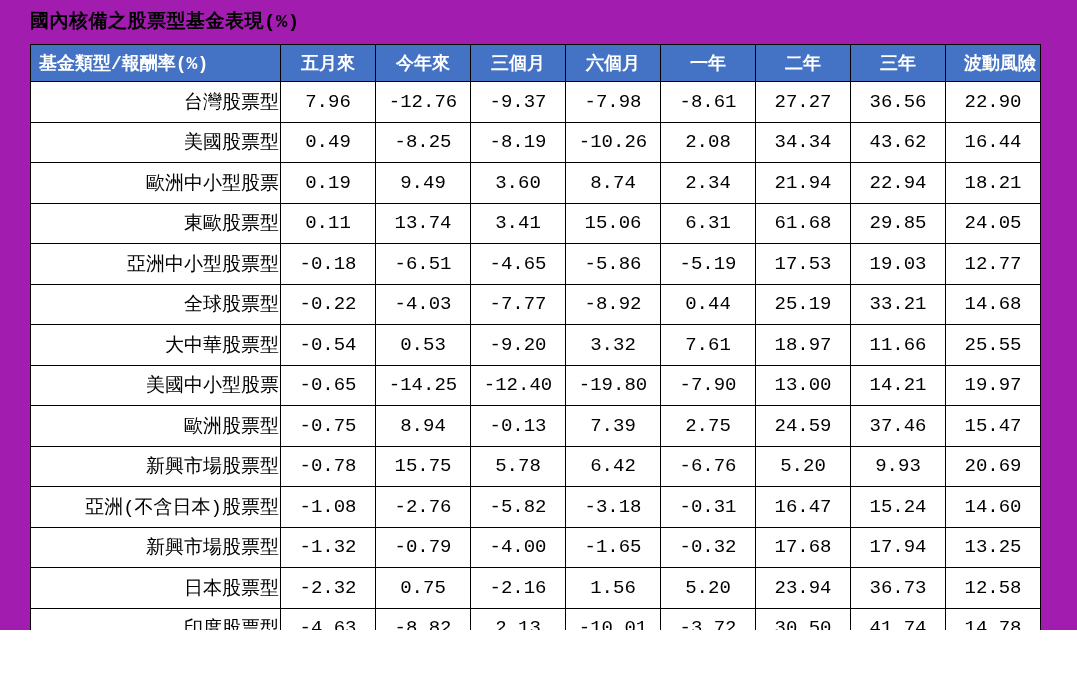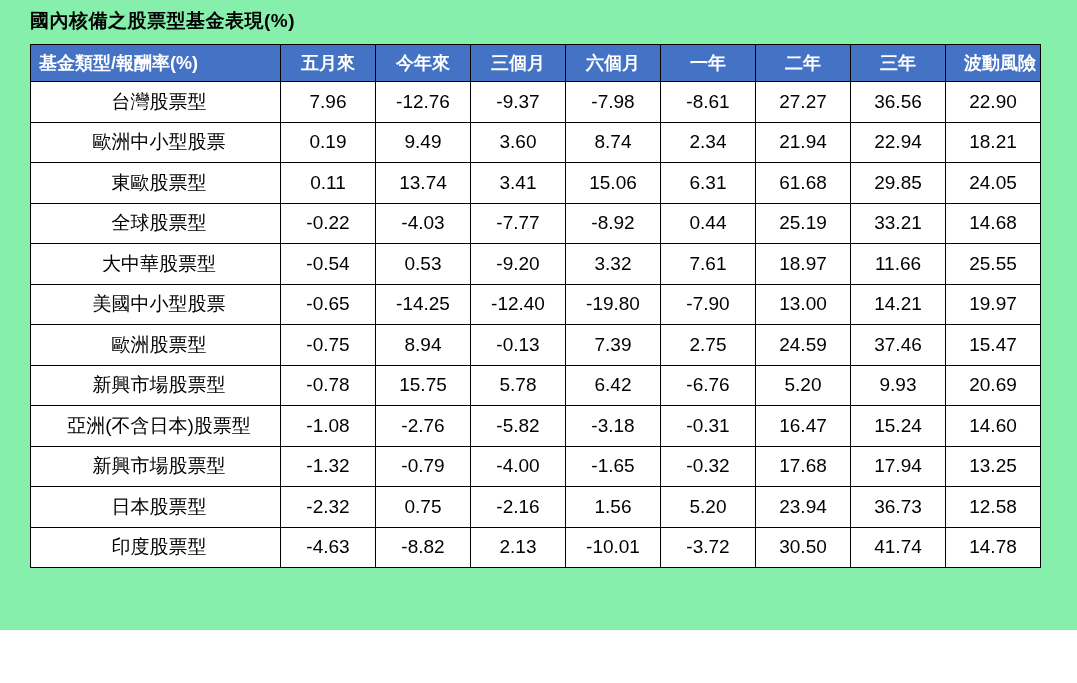--- a/index.html
+++ b/index.html
@@ -6,22 +6,23 @@
     margin: 0;
     padding: 0;
     background: #ffffff;
     font-family: "Liberation Sans", sans-serif;
     color: #000000;
   }
   .page {
     width: 1077px;
     height: 630px;
     box-sizing: border-box;
-    background: #86efac;
+    background: #a21caf;
     overflow: hidden;
+    font-family: Liberation Mono, monospace;
   }
   .title {
     font-size: 19px;
     font-weight: bold;
     margin: 0;
     padding: 8px 0 10px 30px;
     letter-spacing: 0.5px;
   }
   table.fund-table {
     border-collapse: collapse;
@@ -49,21 +50,21 @@
   table.fund-table th.col-name {
     text-align: left;
     padding-left: 8px;
   }
   table.fund-table td {
     height: 40.5px;
     font-size: 19px;
     background: #ffffff;
   }
   td.fund-name {
-    text-align: center;
+    text-align: right;
     padding-left: 8px;
   }
   td.num {
     text-align: center;
   }
   col.c-name { width: 250px; }
   col.c-val  { width: 95px; }
 </style>
 </head>
 <body>
@@ -102,20 +103,31 @@
           <td class="num">7.96</td>
           <td class="num">-12.76</td>
           <td class="num">-9.37</td>
           <td class="num">-7.98</td>
           <td class="num">-8.61</td>
           <td class="num">27.27</td>
           <td class="num">36.56</td>
           <td class="num">22.90</td>
         </tr>
         <tr>
+          <td class="fund-name">美國股票型</td>
+          <td class="num">0.49</td>
+          <td class="num">-8.25</td>
+          <td class="num">-8.19</td>
+          <td class="num">-10.26</td>
+          <td class="num">2.08</td>
+          <td class="num">34.34</td>
+          <td class="num">43.62</td>
+          <td class="num">16.44</td>
+        </tr>
+        <tr>
           <td class="fund-name">歐洲中小型股票</td>
           <td class="num">0.19</td>
           <td class="num">9.49</td>
           <td class="num">3.60</td>
           <td class="num">8.74</td>
           <td class="num">2.34</td>
           <td class="num">21.94</td>
           <td class="num">22.94</td>
           <td class="num">18.21</td>
         </tr>
@@ -124,20 +136,31 @@
           <td class="num">0.11</td>
           <td class="num">13.74</td>
           <td class="num">3.41</td>
           <td class="num">15.06</td>
           <td class="num">6.31</td>
           <td class="num">61.68</td>
           <td class="num">29.85</td>
           <td class="num">24.05</td>
         </tr>
         <tr>
+          <td class="fund-name">亞洲中小型股票型</td>
+          <td class="num">-0.18</td>
+          <td class="num">-6.51</td>
+          <td class="num">-4.65</td>
+          <td class="num">-5.86</td>
+          <td class="num">-5.19</td>
+          <td class="num">17.53</td>
+          <td class="num">19.03</td>
+          <td class="num">12.77</td>
+        </tr>
+        <tr>
           <td class="fund-name">全球股票型</td>
           <td class="num">-0.22</td>
           <td class="num">-4.03</td>
           <td class="num">-7.77</td>
           <td class="num">-8.92</td>
           <td class="num">0.44</td>
           <td class="num">25.19</td>
           <td class="num">33.21</td>
           <td class="num">14.68</td>
         </tr>

